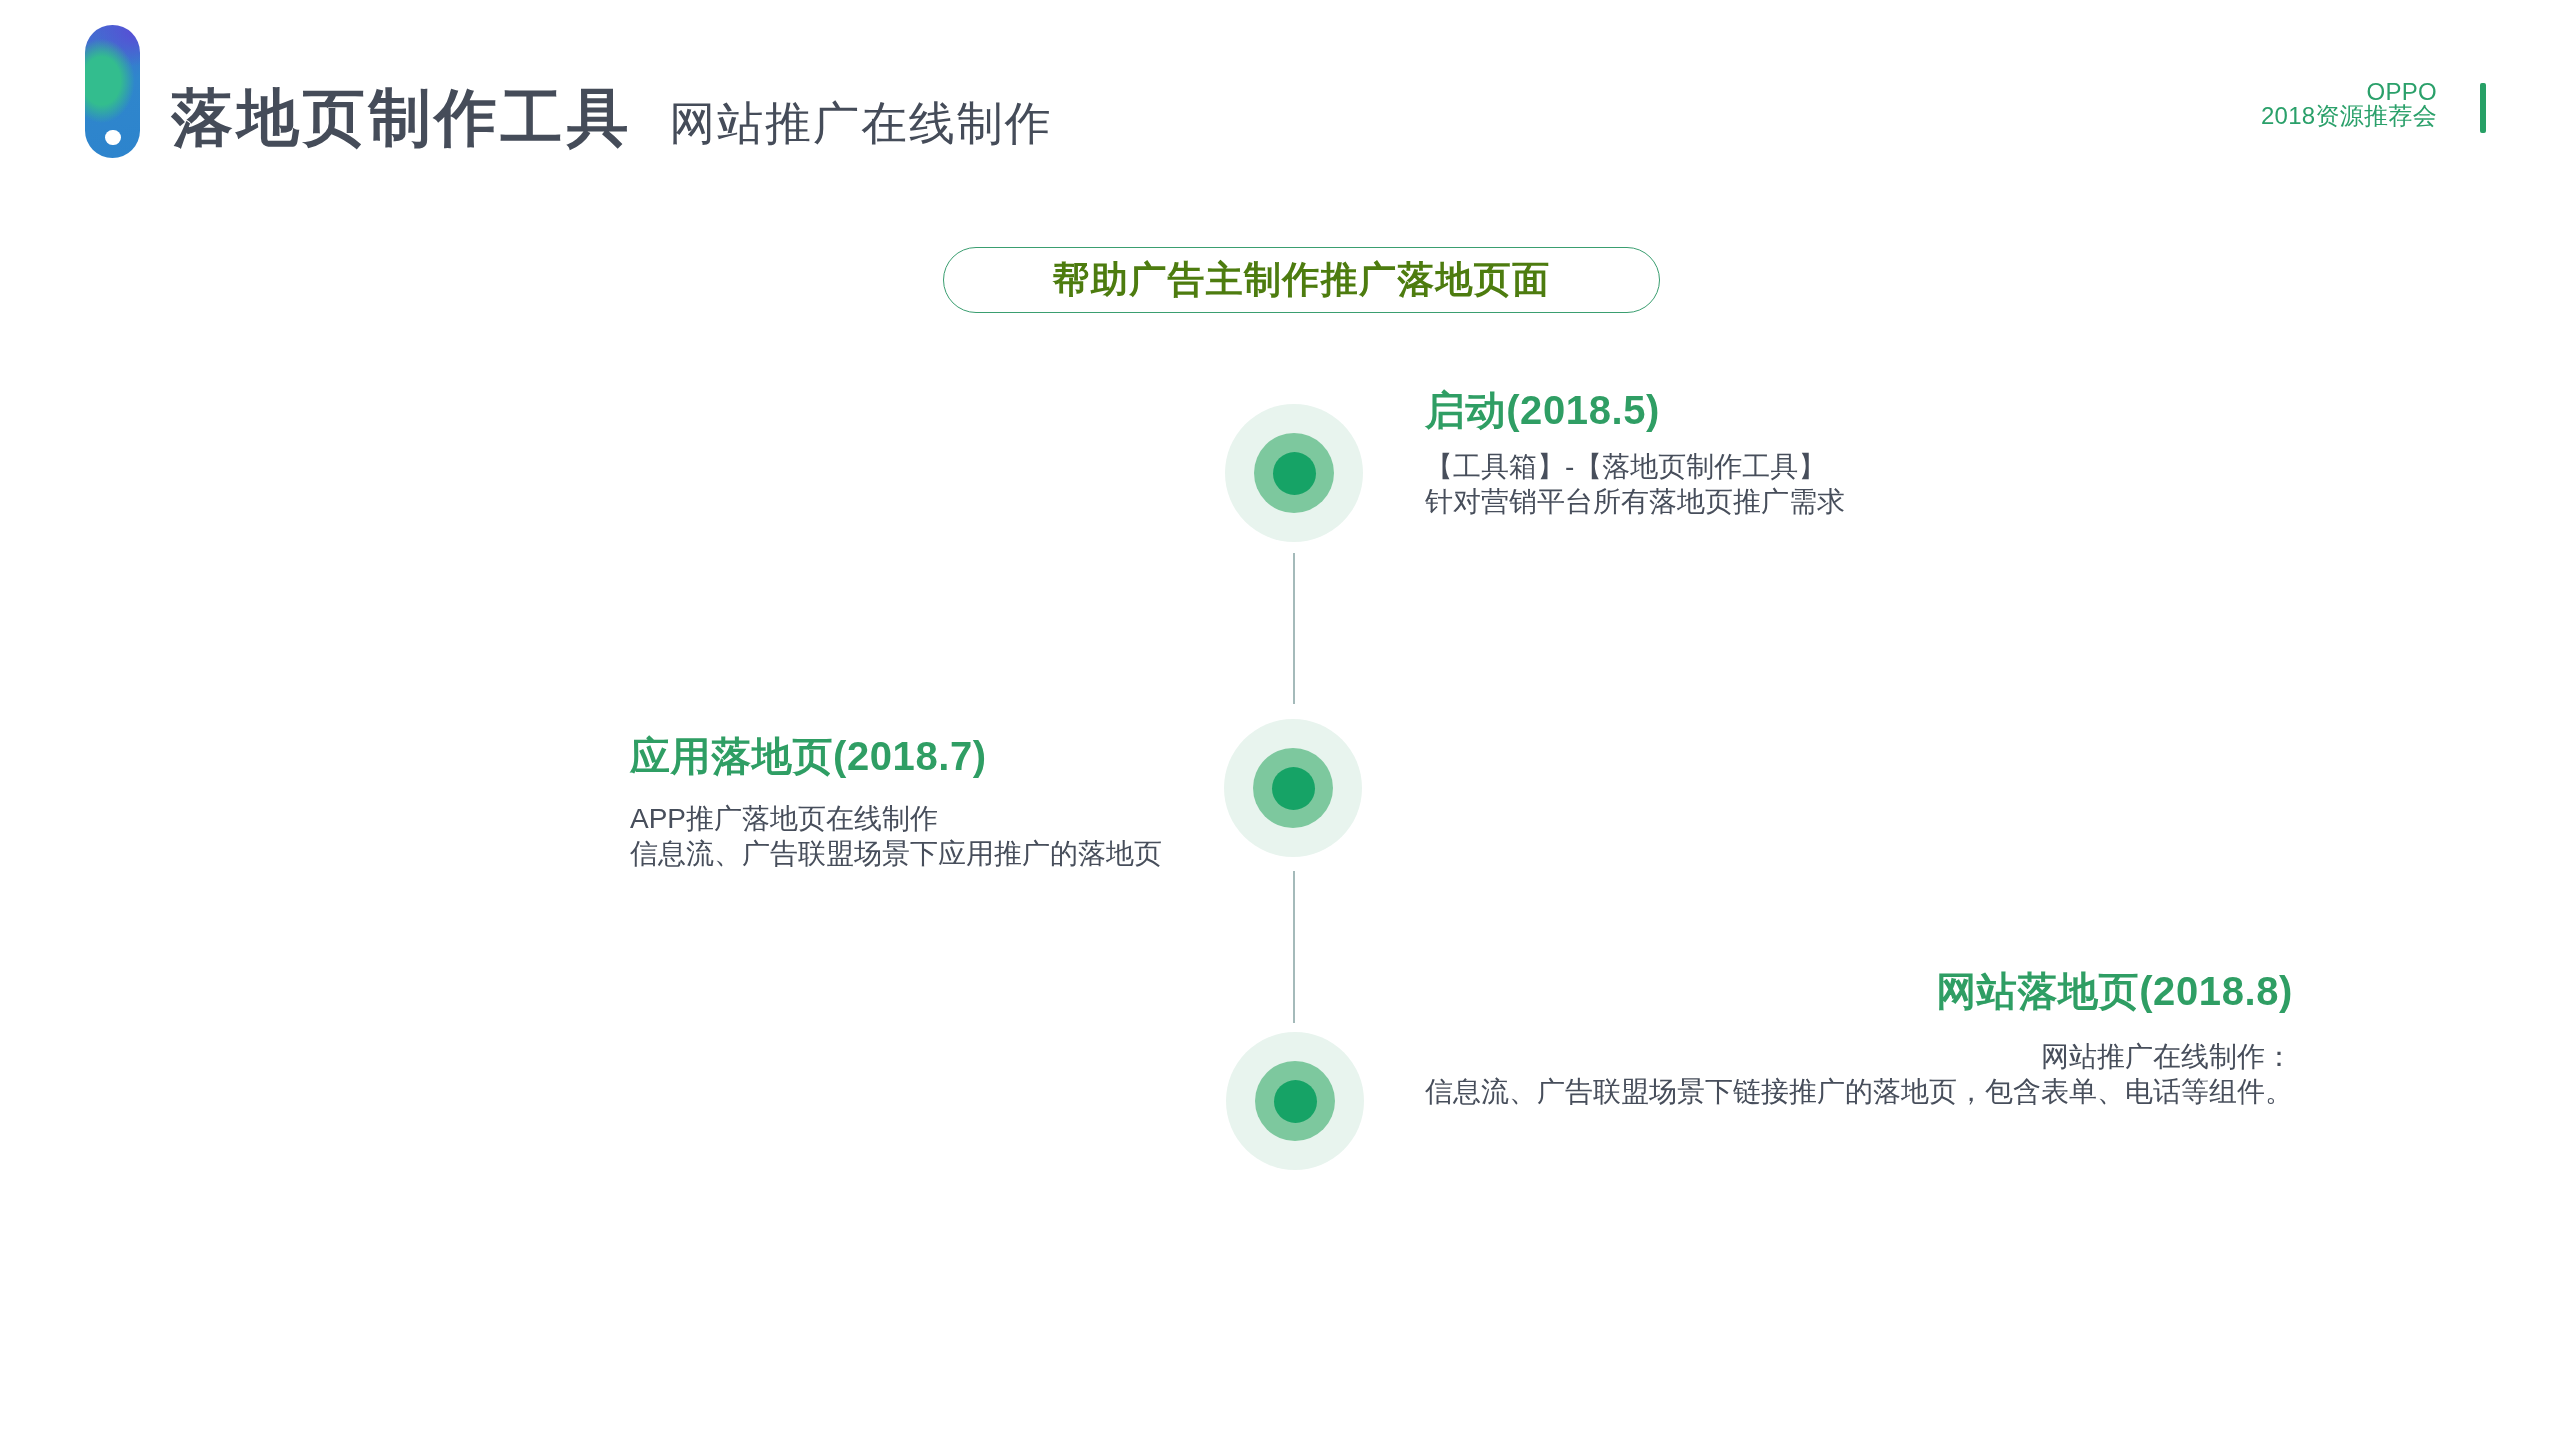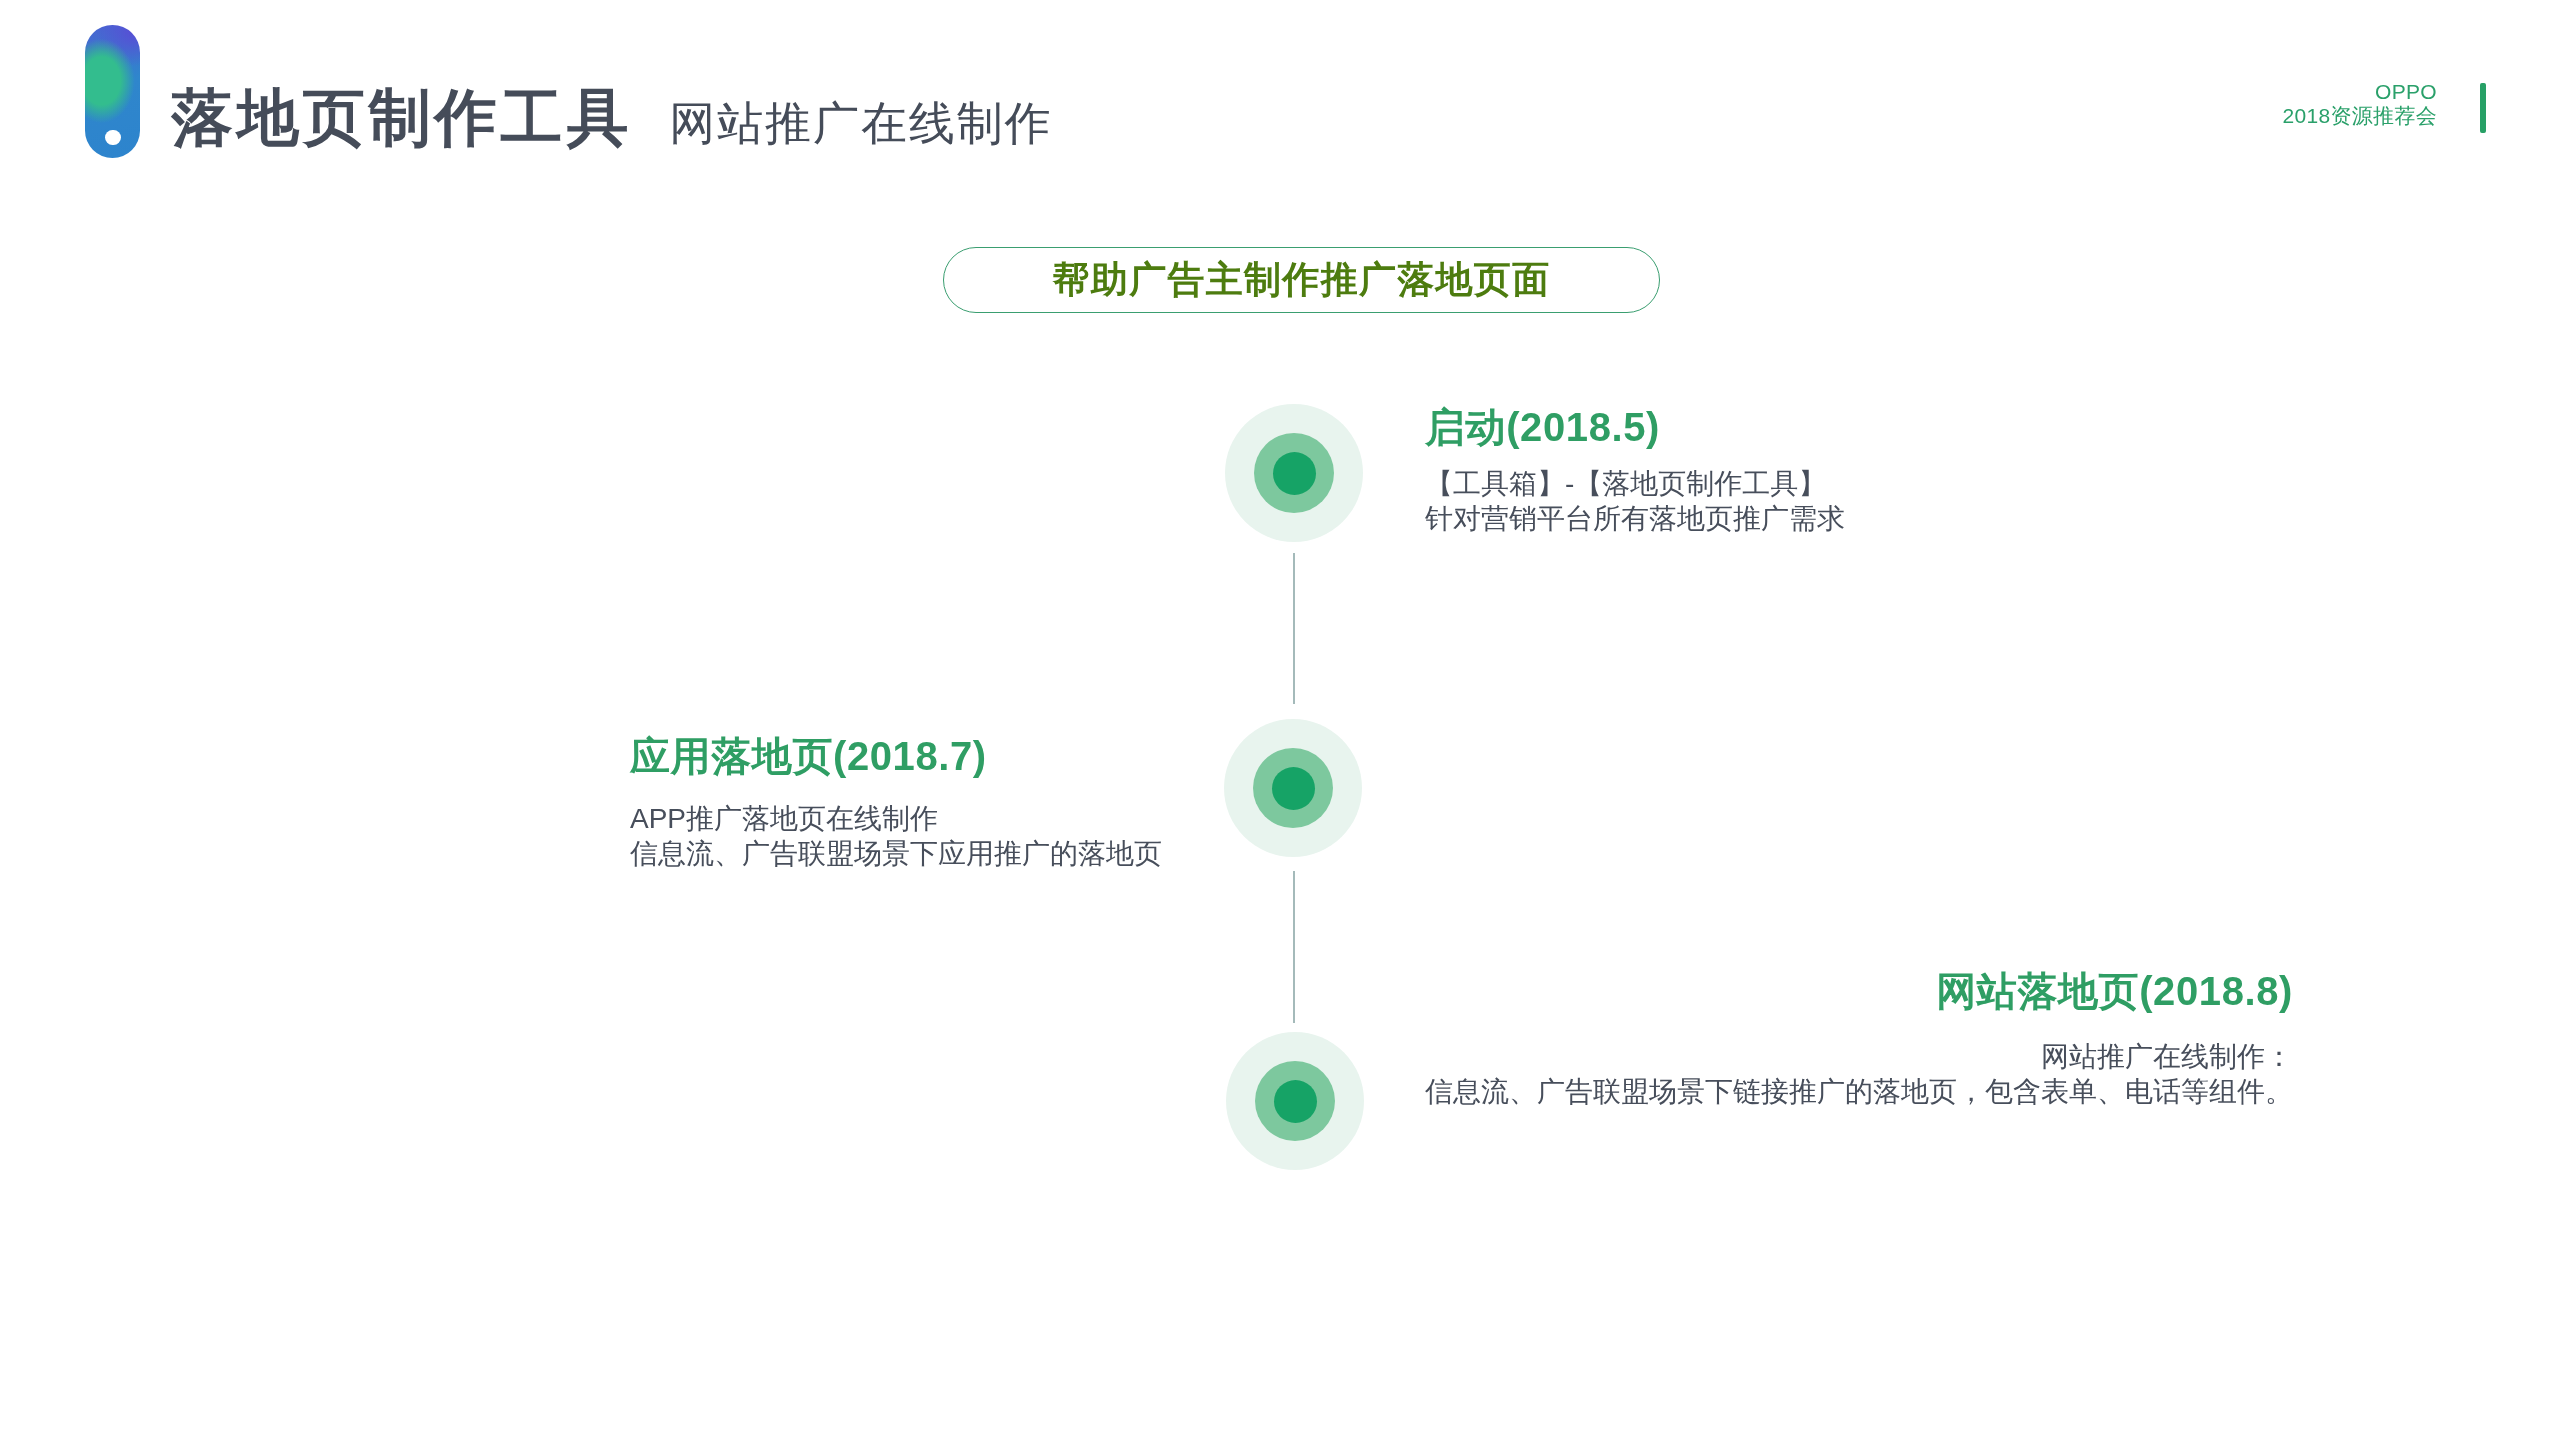--- a/index.html
+++ b/index.html
@@ -63,21 +63,21 @@
     color: #454c59;
   }
 
   
   .brand {
     position: absolute;
     right: 115px;
     top: 80px;
     text-align: right;
     color: #2aa06a;
-    font-size: 21px;
+    font-size: 24px;
     line-height: 24px;
     letter-spacing: 0.3px;
     white-space: nowrap;
   }
   .brand-bar {
     position: absolute;
     left: 2480px;
     top: 83px;
     width: 5.8px;
     height: 50px;
@@ -153,21 +153,21 @@
     font-weight: bold;
     color: #2f9e64;
     line-height: 46px;
     letter-spacing: 0.6px;
   }
   .node-body {
     font-size: 28px;
     color: #474e5b;
     line-height: 35px;
   }
-  .node-text-1 { left: 1425px; top: 404px;  text-align: left; }
+  .node-text-1 { left: 1425px; top: 387px;  text-align: left; }
   .node-text-1 .node-body { margin-top: 15.5px; }
   .node-text-2 { right: 1390px; top: 733px; text-align: left; }
   .node-text-2 .node-body { margin-top: 22px; }
   .node-text-3 { left: 1425px; top: 968px; text-align: right; }
   .node-text-3 .node-body { margin-top: 24.5px; }
 </style>
 </head>
 <body>
 
 <div class="slide">

